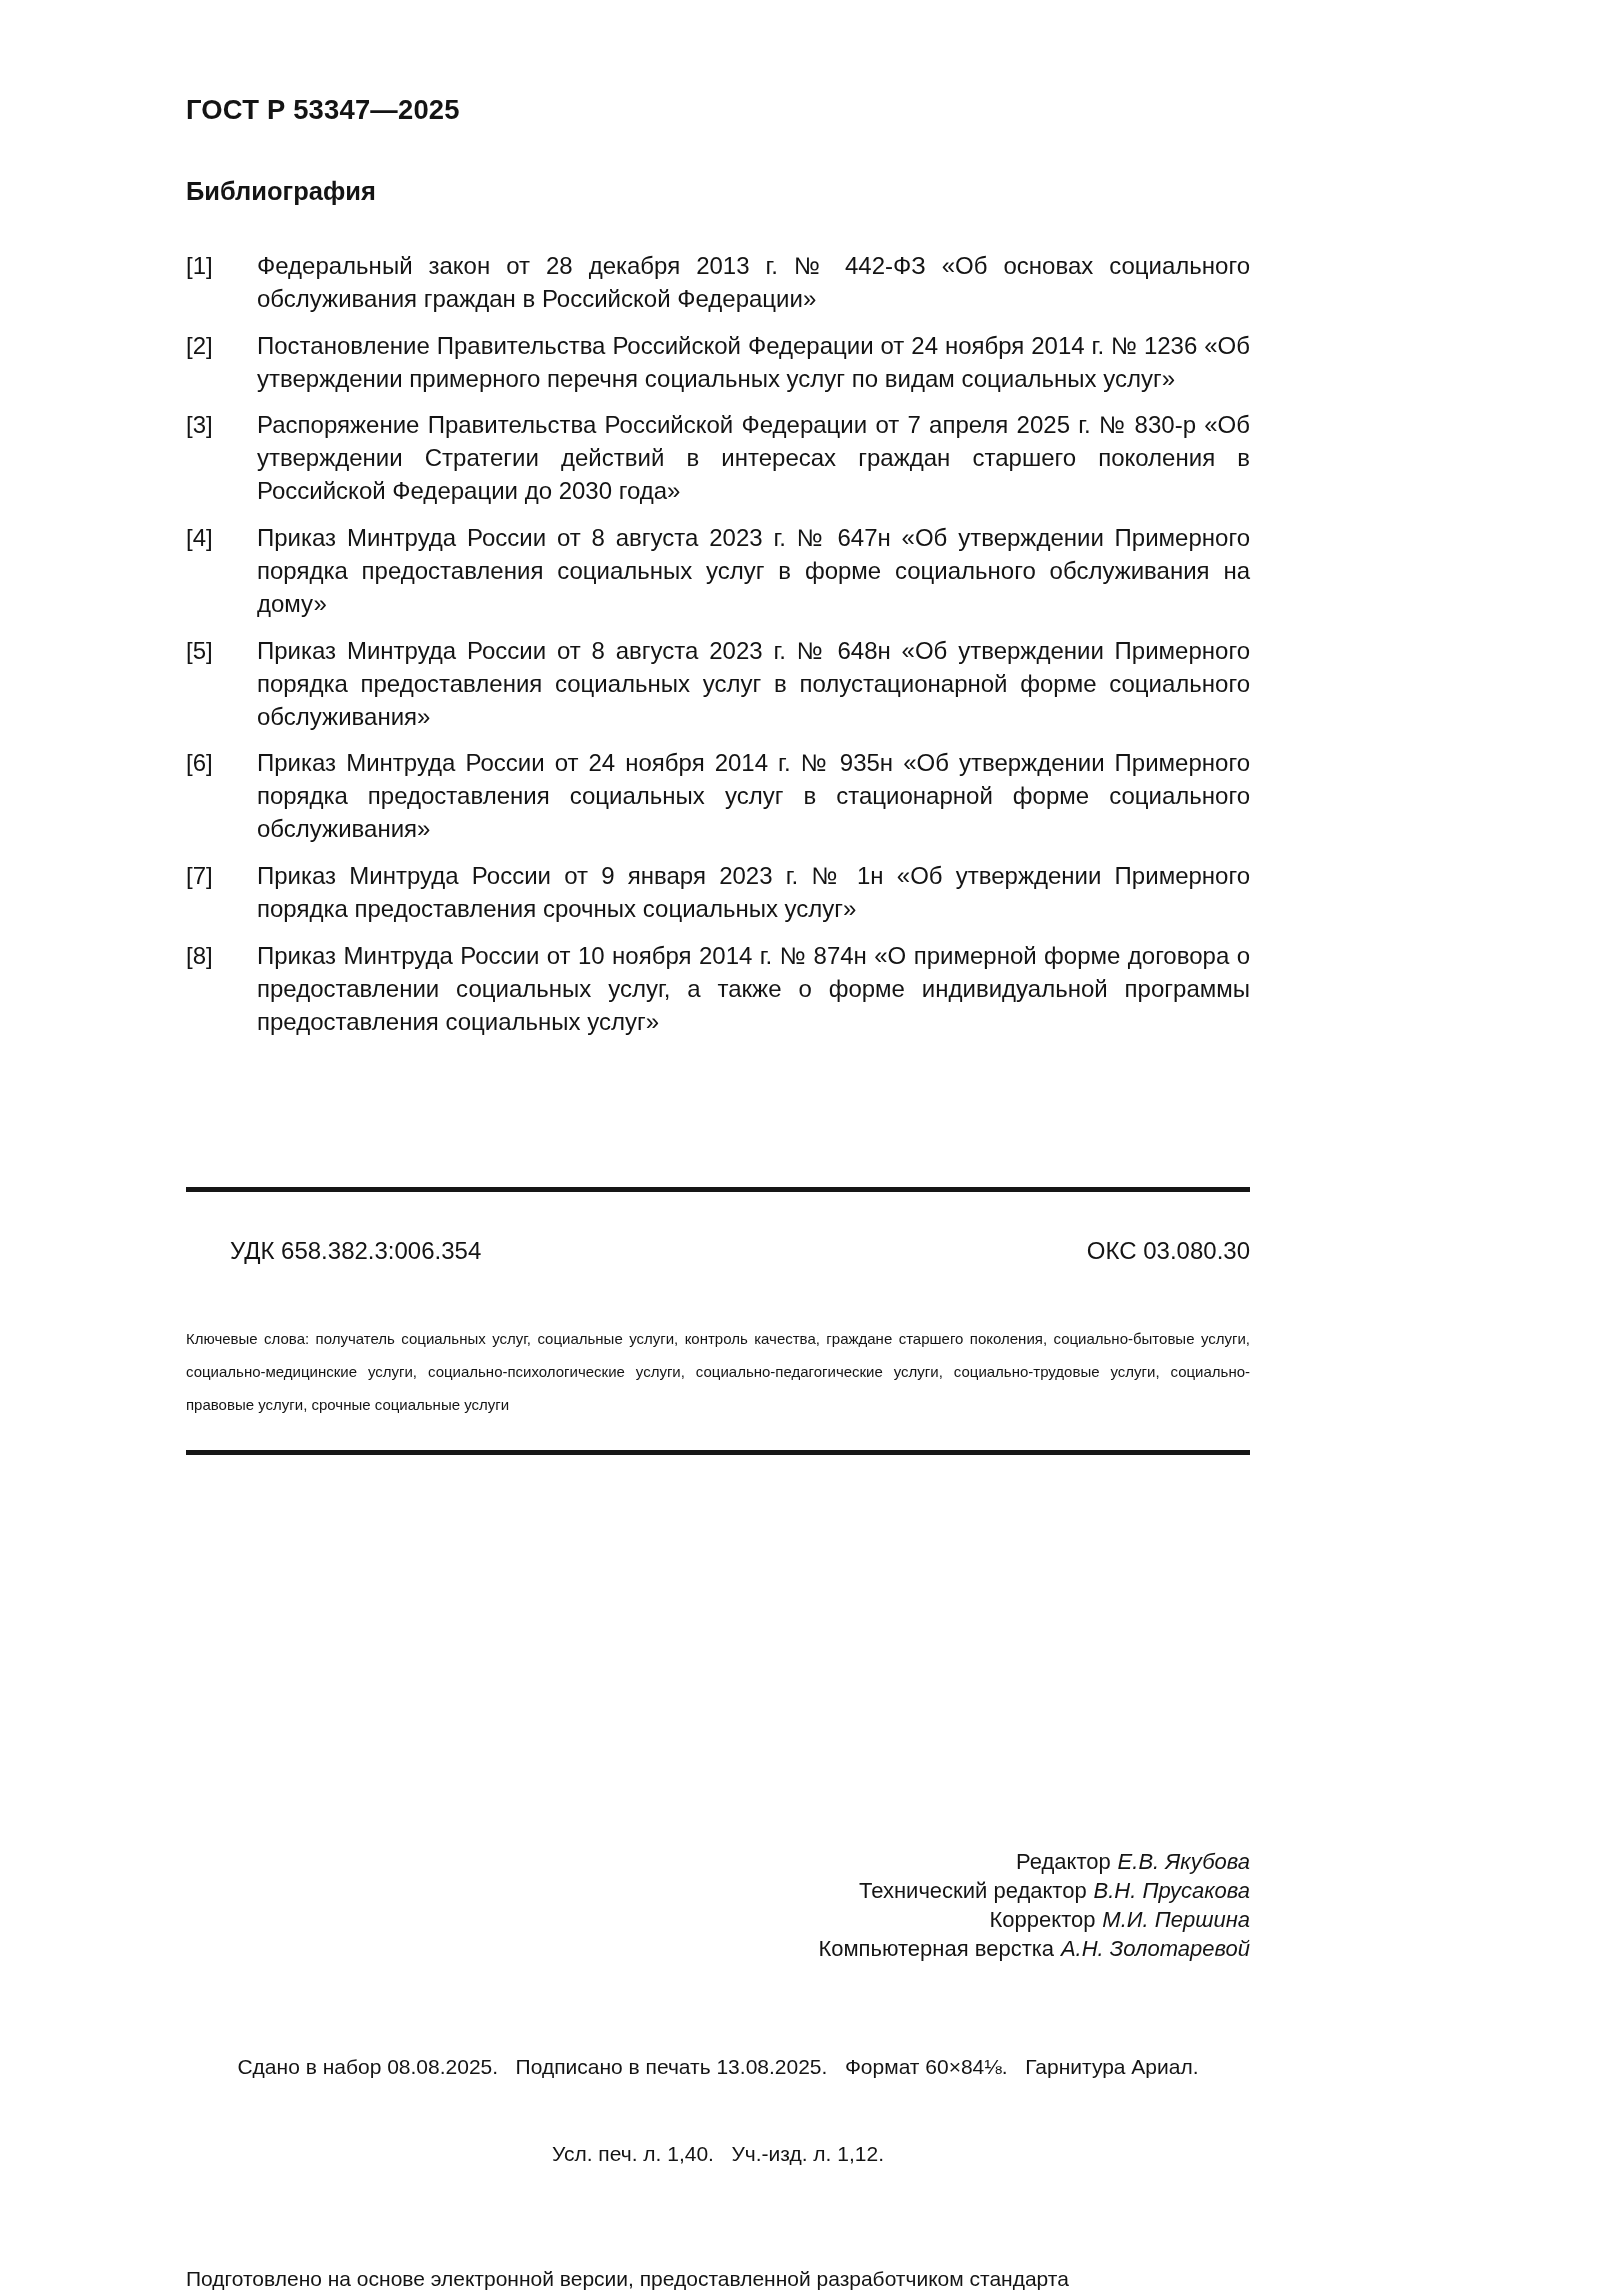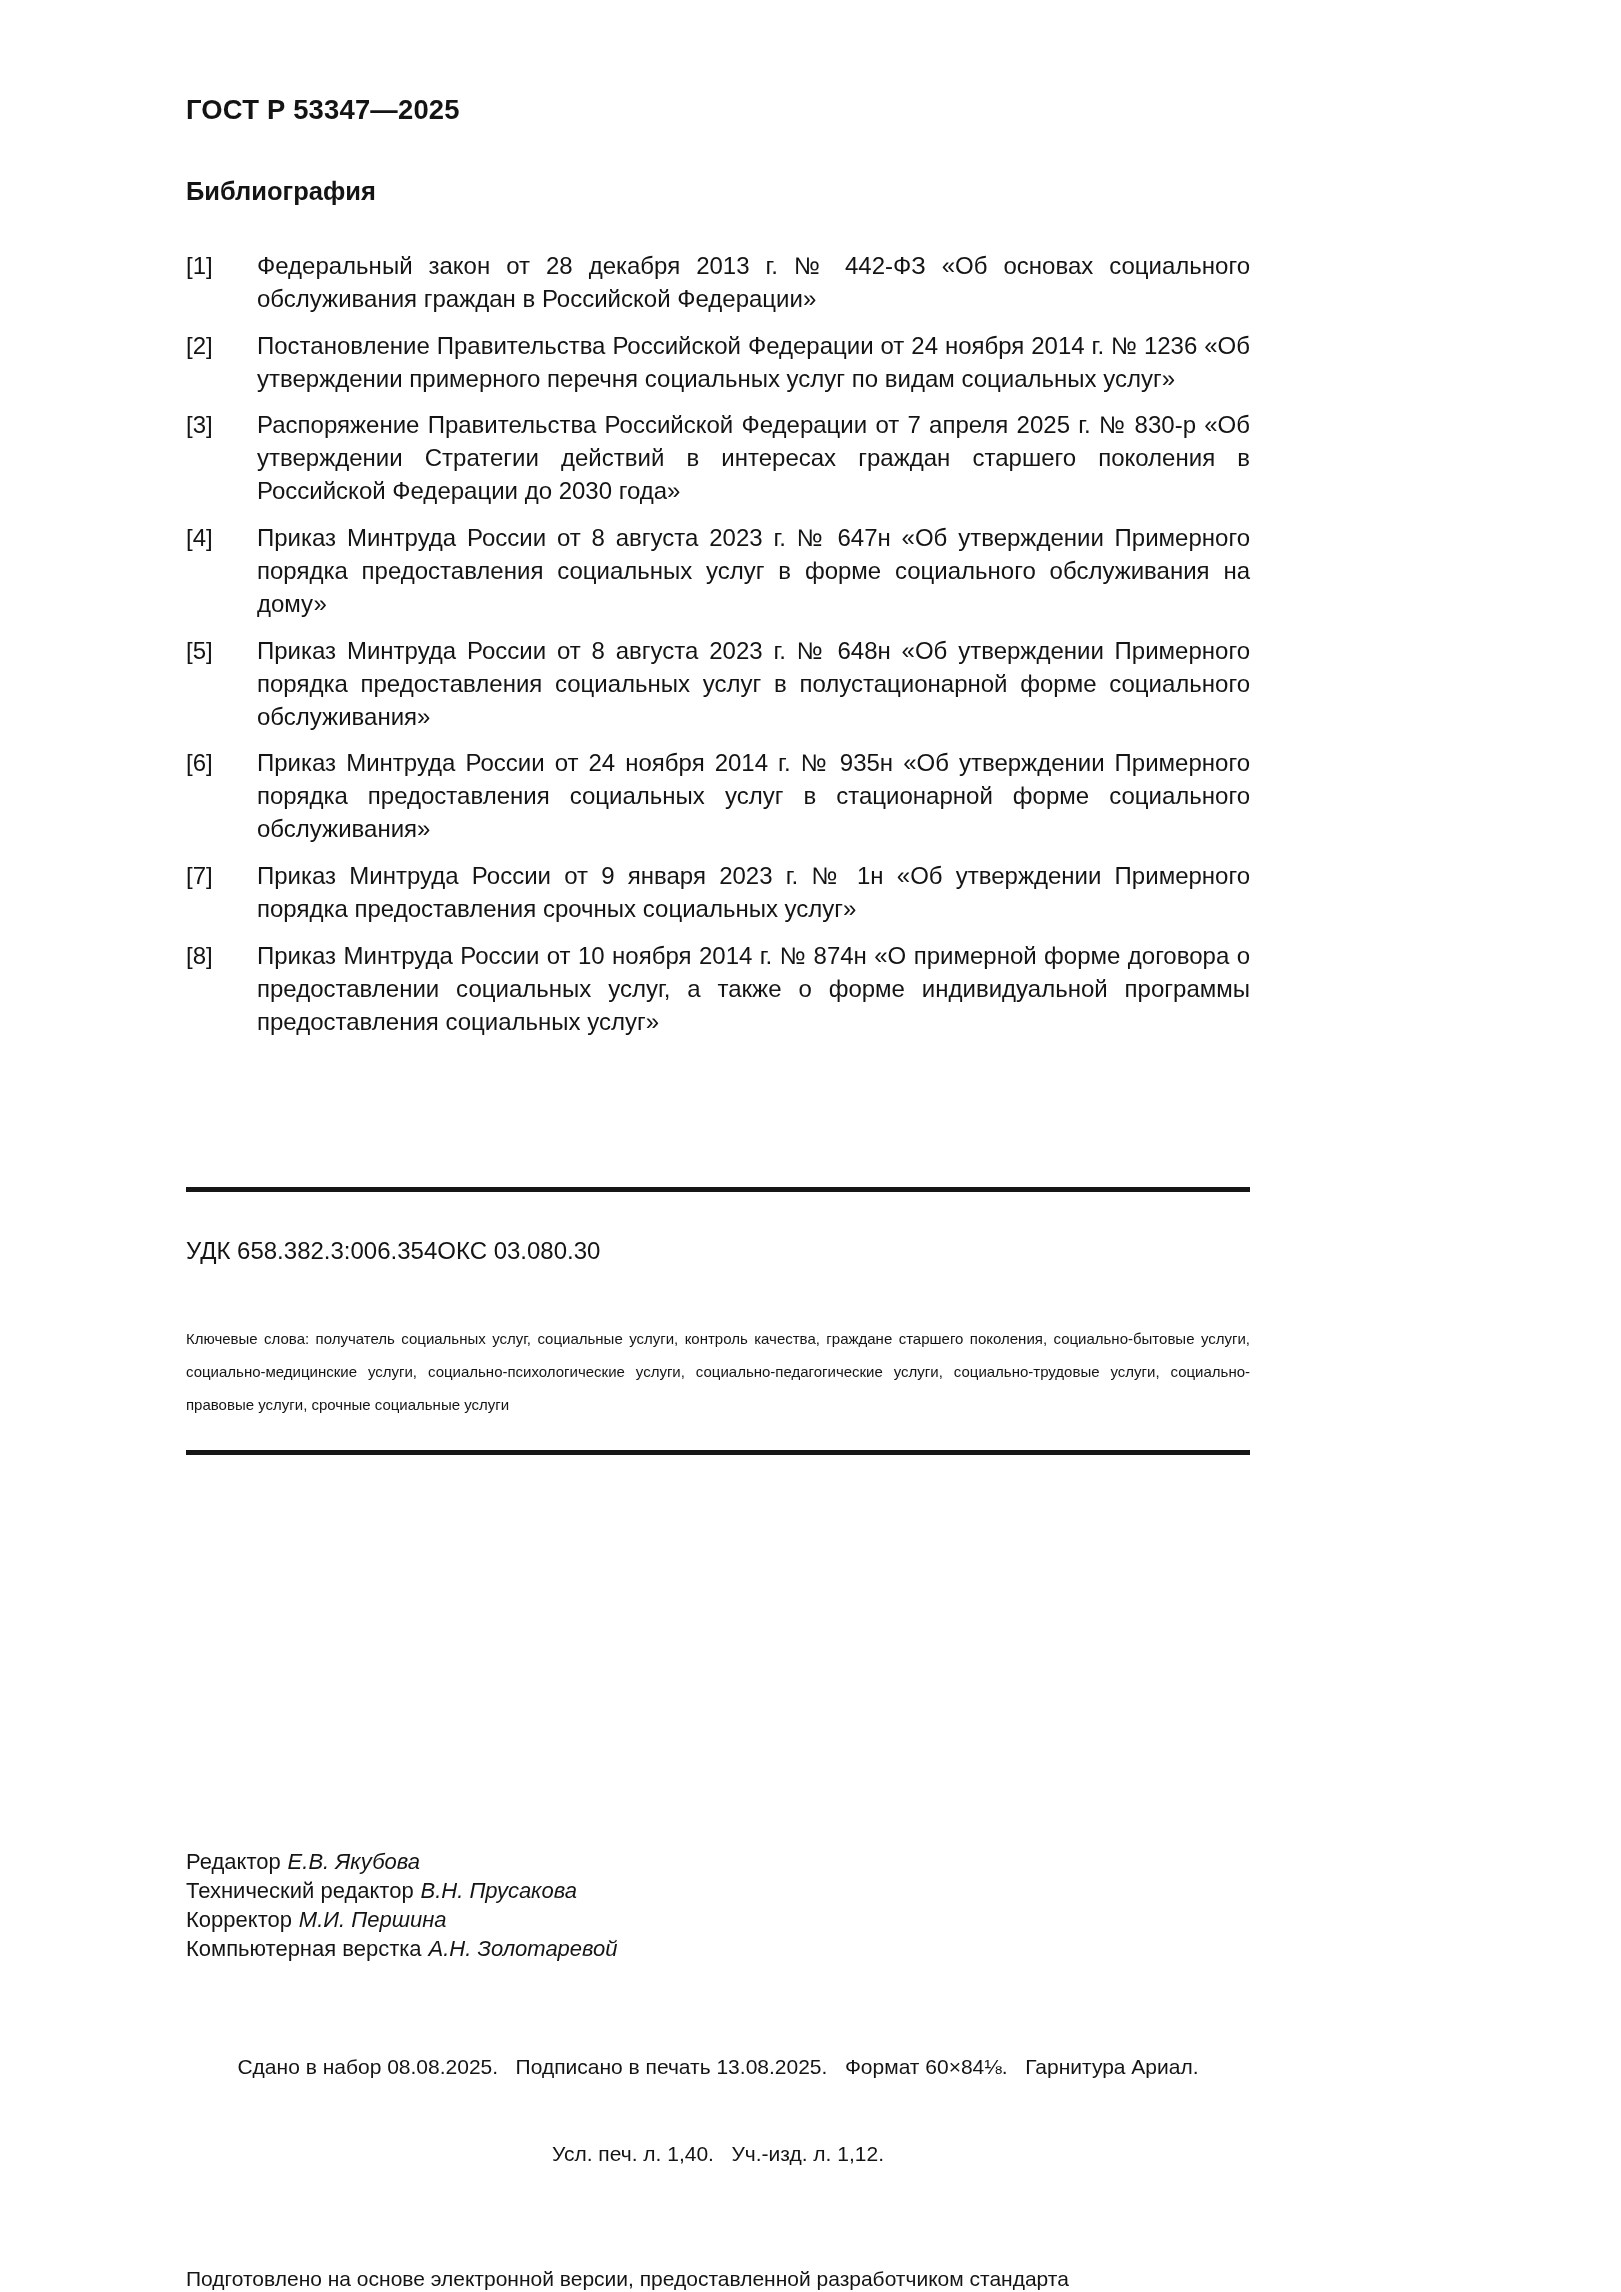--- a/index.html
+++ b/index.html
@@ -47,32 +47,34 @@
   }
   .rule {
     height: 4.9px;
     background: #161616;
     border: none;
   }
   .rule-1 { margin-top: 149px; }
   .class-row {
     margin-top: 45px;
     display: flex;
+    justify-content: space-between;
     font-size: 24px;
+    margin-left: 44px;
   }
   .keywords {
     margin-top: 57px;
     font-size: 15px;
     line-height: 33px;
     text-align: justify;
   }
   .rule-2 { margin-top: 29px; }
   .credits {
     margin-top: 392px;
-    text-align: left;
+    text-align: right;
     font-size: 22px;
     line-height: 29px;
   }
   .credit-name {
     font-style: italic;
     margin-left: 6.9px;
   }
   .imprint {
     margin-top: 31px;
     text-align: center;

